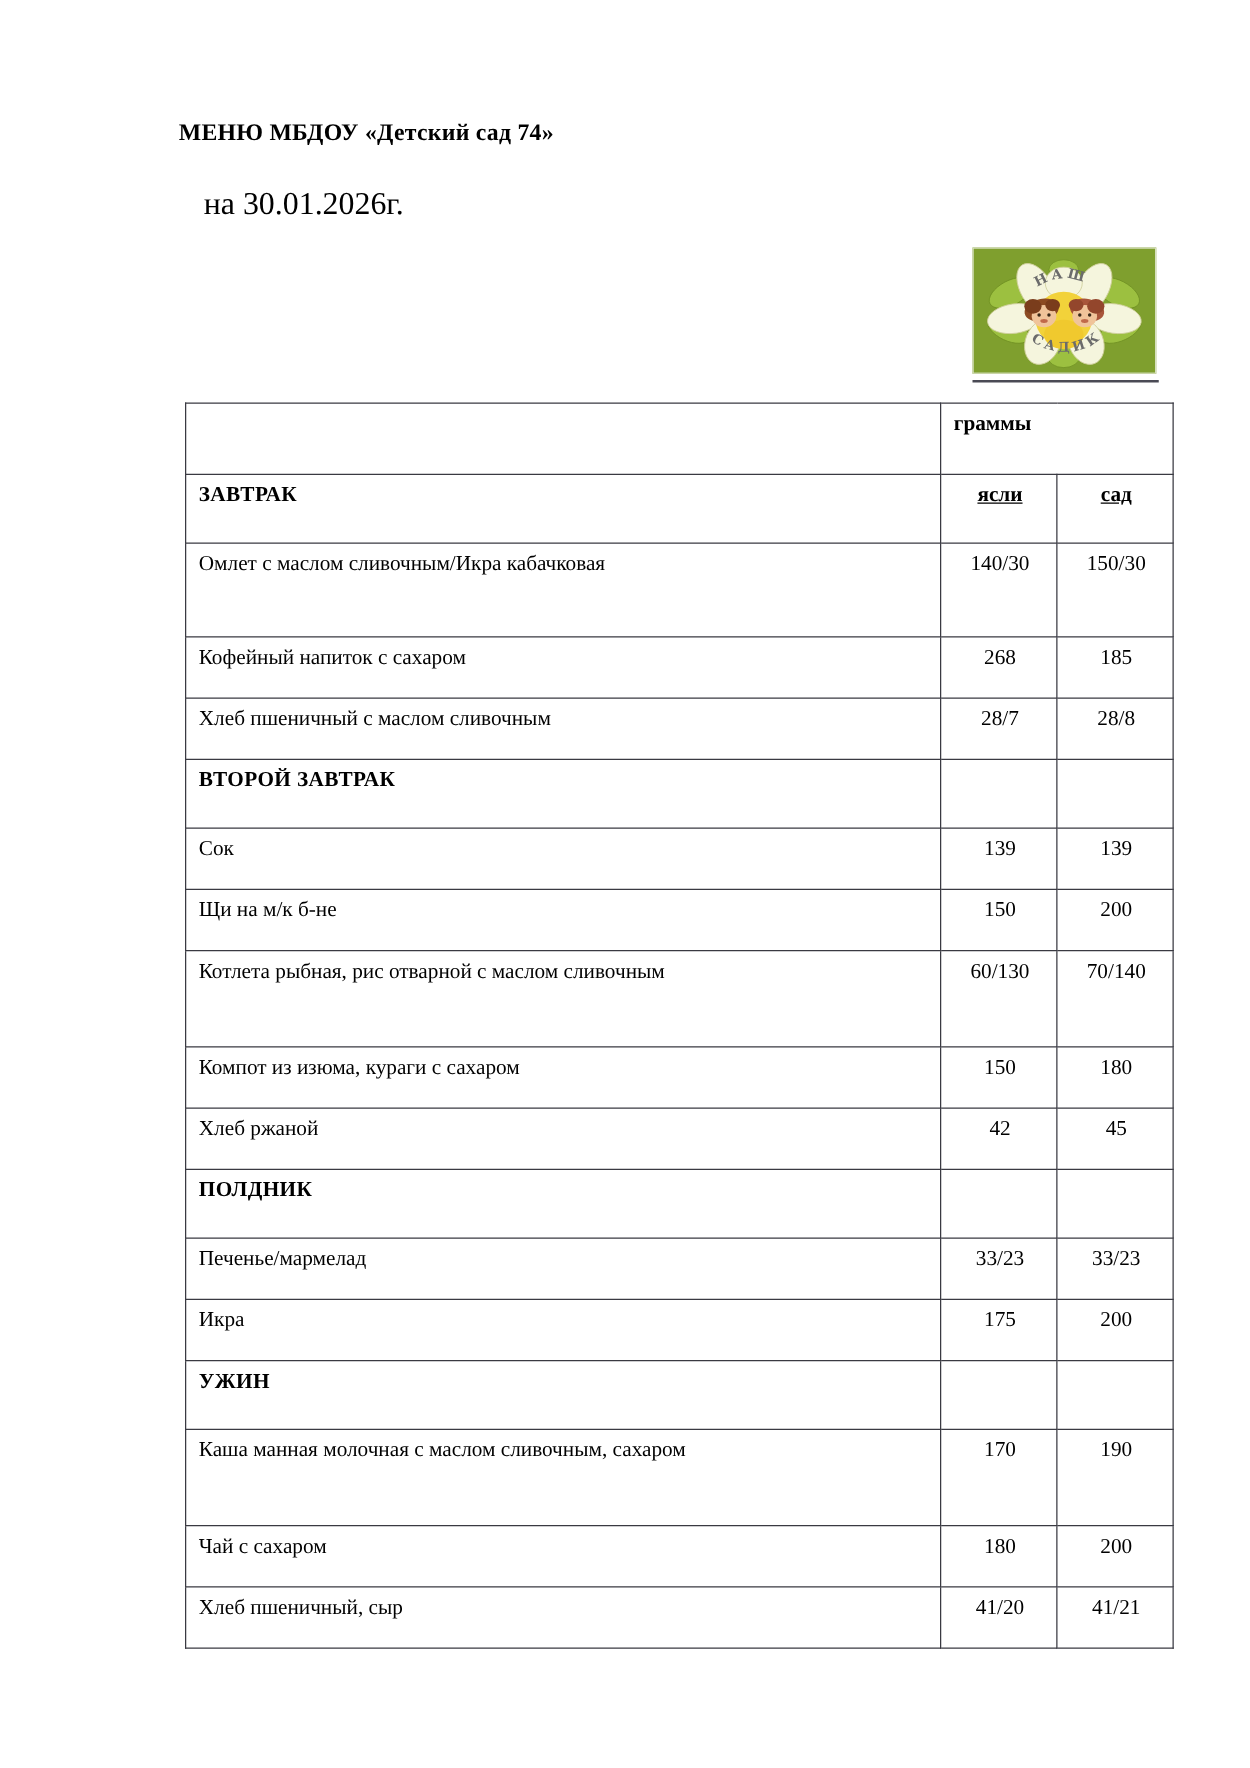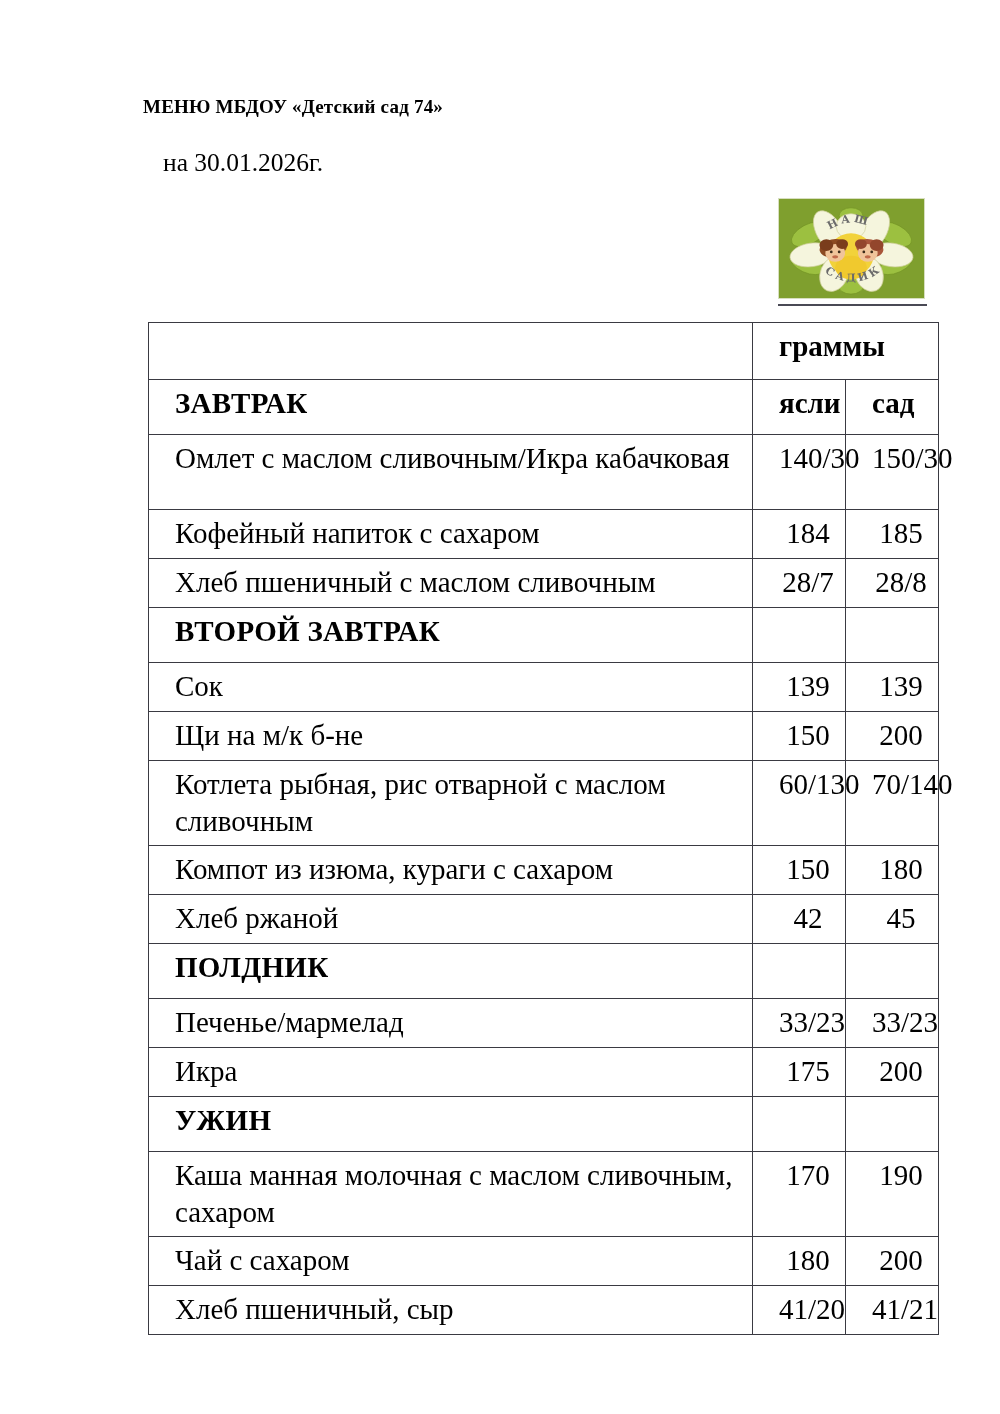--- a/index.html
+++ b/index.html
@@ -76,22 +76,22 @@
     border-collapse: collapse;
     table-layout: fixed;
     width: 790px;
   }
   table.menu col.c-dish { width: 604px; }
   table.menu col.c-yasli { width: 93px; }
   table.menu col.c-sad   { width: 93px; }
 
   table.menu td {
     border: 1.6px solid #3a3a42;
-    padding: 5px 8px 5px 26px;
-    font-size: 29px;
+    padding: 5px 8px 5px 10px;
+    font-size: 17px;
     line-height: 1.28;
     vertical-align: top;
     background: #ffffff;
   }
 
   
   td.blank-cell {
     border: none;
     background: transparent;
     padding: 0;
@@ -99,22 +99,24 @@
   td.grams-head {
     font-weight: bold;
     font-size: 23.5px;
     height: 46px;
     padding-left: 12px;
   }
 
   td.sub-head {
     font-weight: bold;
     font-size: 23.5px;
+    text-align: center;
     padding-left: 0;
     padding-right: 0;
+    text-decoration: underline;
   }
 
   td.meal-head {
     font-weight: bold;
     font-size: 23.5px;
     letter-spacing: 0.3px;
     margin-top: 18px;
   }
 
   td.dish { font-weight: normal; }
@@ -219,21 +221,21 @@
           <td class="sub-head">ясли</td>
           <td class="sub-head">сад</td>
         </tr>
         <tr class="r-tall">
           <td class="dish">Омлет с маслом сливочным/Икра кабачковая</td>
           <td class="num">140/30</td>
           <td class="num">150/30</td>
         </tr>
         <tr class="r-normal">
           <td class="dish">Кофейный напиток с сахаром</td>
-          <td class="num">184</td>
+          <td class="num">268</td>
           <td class="num">185</td>
         </tr>
         <tr class="r-normal">
           <td class="dish">Хлеб пшеничный с маслом сливочным</td>
           <td class="num">28/7</td>
           <td class="num">28/8</td>
         </tr>
         <tr class="r-head">
           <td class="meal-head">ВТОРОЙ ЗАВТРАК</td>
           <td class="num"></td>

